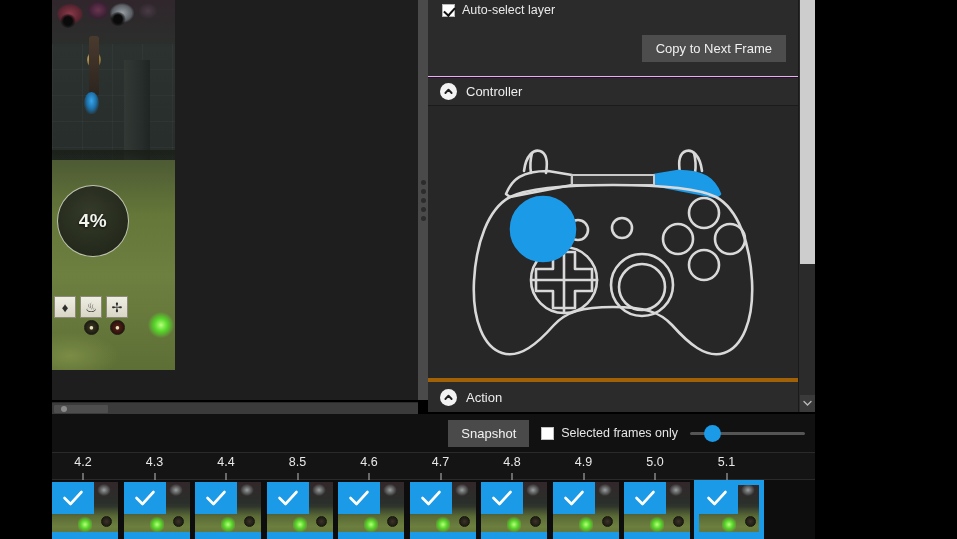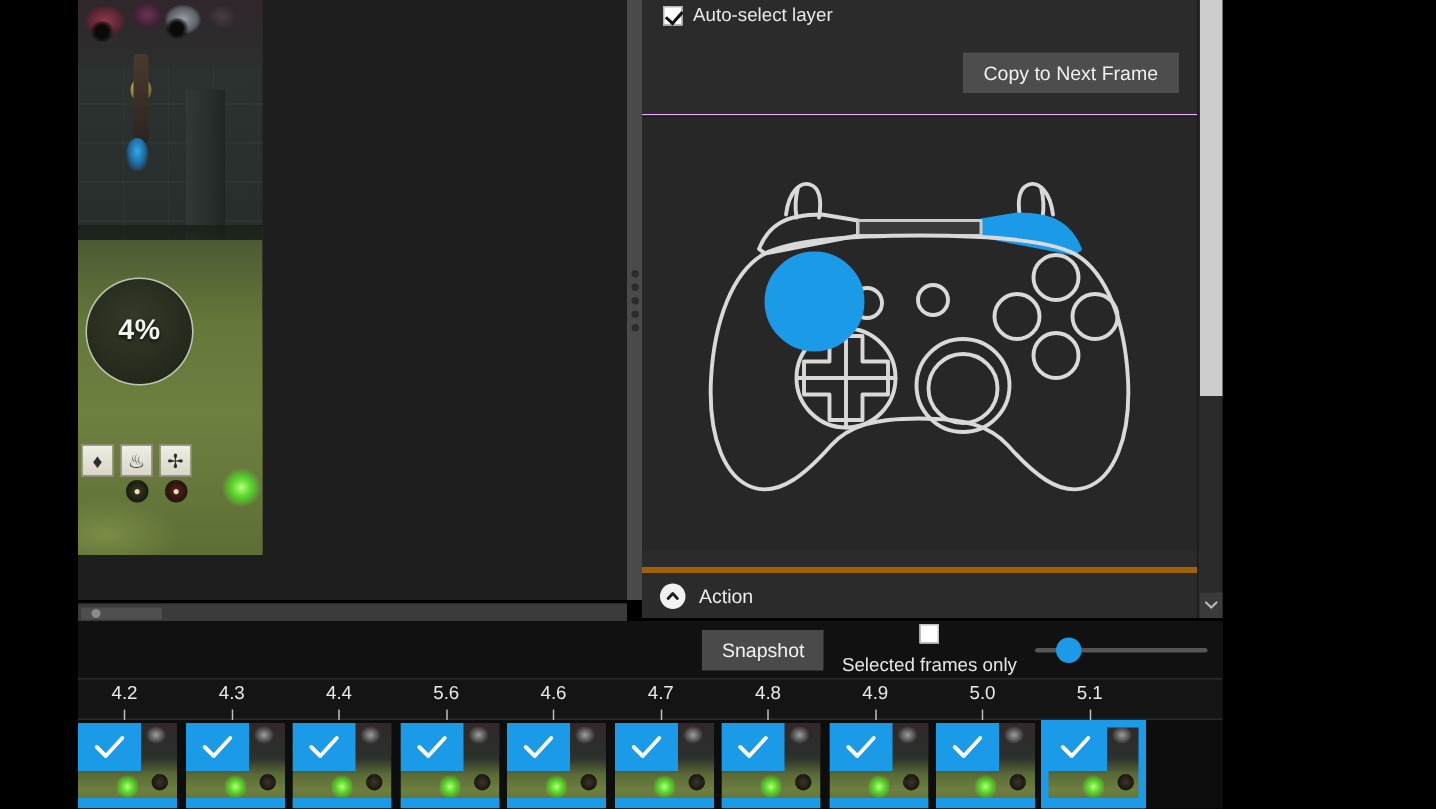--- a/index.html
+++ b/index.html
@@ -225,21 +225,21 @@
     position: absolute; left: 0; top: 0; width: 763px; height: 38px;
     background: #111;
     display: flex; align-items: center; justify-content: flex-end;
     padding-right: 10px; gap: 12px;
   }
   .snap-btn {
     background: #4a4a4a; color: #f2f2f2; border: none;
     font-size: 13px; padding: 6px 13px; cursor: pointer;
     font-family: "Liberation Sans", sans-serif;
   }
-  .sel-only { display: flex; align-items: center; gap: 7px; flex-direction: column; }
+  .sel-only { display: flex; align-items: center; gap: 7px; }
   .sel-only .lbl { color: #e6e6e6; font-size: 12.5px; }
   .chk-empty {
     width: 13px; height: 13px; background: #fff; border: 1px solid #c0c0c0;
   }
   .slider { position: relative; width: 115px; height: 16px; }
   .slider-track {
     position: absolute; left: 0; top: 7px; width: 115px; height: 3px;
     background: #555; border-radius: 2px;
   }
   .slider-thumb {
@@ -370,20 +370,28 @@
     <div class="prop-block">
       <div class="row-autoselect">
         <div class="chk checked"></div>
         <span class="lbl">Auto-select layer</span>
       </div>
       <div class="btn-row">
         <button class="btn">Copy to Next Frame</button>
       </div>
     </div>
 
+    <div class="section-hdr">
+      <span class="circ-chev">
+        <svg width="11" height="11" viewBox="0 0 11 11">
+            <path d="M2.4 7 L5.5 3.7 L8.6 7" stroke="#1f1f1f" stroke-width="1.9" fill="none" stroke-linecap="round" stroke-linejoin="round"></path>
+          </svg>
+      </span>
+      <span class="section-title">Controller</span>
+    </div>
 
     <div class="controller-stage">
       <svg width="318" height="232" viewBox="0 0 318 232">
         <g fill="none" stroke="#d9d9d9" stroke-width="2.6" stroke-linejoin="round" stroke-linecap="round">
 
           <path d="M70 36 C72 20 80 14 86 16 C92 18 94 26 92 38"></path>
           <path d="M78 18 C76 26 76 32 77 38"></path>
 
           <path d="M226 38 C224 26 226 18 232 16 C238 14 246 20 248 36"></path>
           <path d="M240 18 C242 26 242 32 241 38"></path>
@@ -454,21 +462,21 @@
       </div>
     </div>
 
     <div class="tl-ruler" id="ruler">
         <div class="tick-lbl" style="left: 31px;">4.2</div>
         <div class="tick-mark" style="left: 31px;"></div>
         <div class="tick-lbl" style="left: 102.5px;">4.3</div>
         <div class="tick-mark" style="left: 102.5px;"></div>
         <div class="tick-lbl" style="left: 174px;">4.4</div>
         <div class="tick-mark" style="left: 174px;"></div>
-        <div class="tick-lbl" style="left: 245.5px;">5.6</div>
+        <div class="tick-lbl" style="left: 245.5px;">8.5</div>
         <div class="tick-mark" style="left: 245.5px;"></div>
         <div class="tick-lbl" style="left: 317px;">4.6</div>
         <div class="tick-mark" style="left: 317px;"></div>
         <div class="tick-lbl" style="left: 388.5px;">4.7</div>
         <div class="tick-mark" style="left: 388.5px;"></div>
         <div class="tick-lbl" style="left: 460px;">4.8</div>
         <div class="tick-mark" style="left: 460px;"></div>
         <div class="tick-lbl" style="left: 531.5px;">4.9</div>
         <div class="tick-mark" style="left: 531.5px;"></div>
         <div class="tick-lbl" style="left: 603px;">5.0</div>

